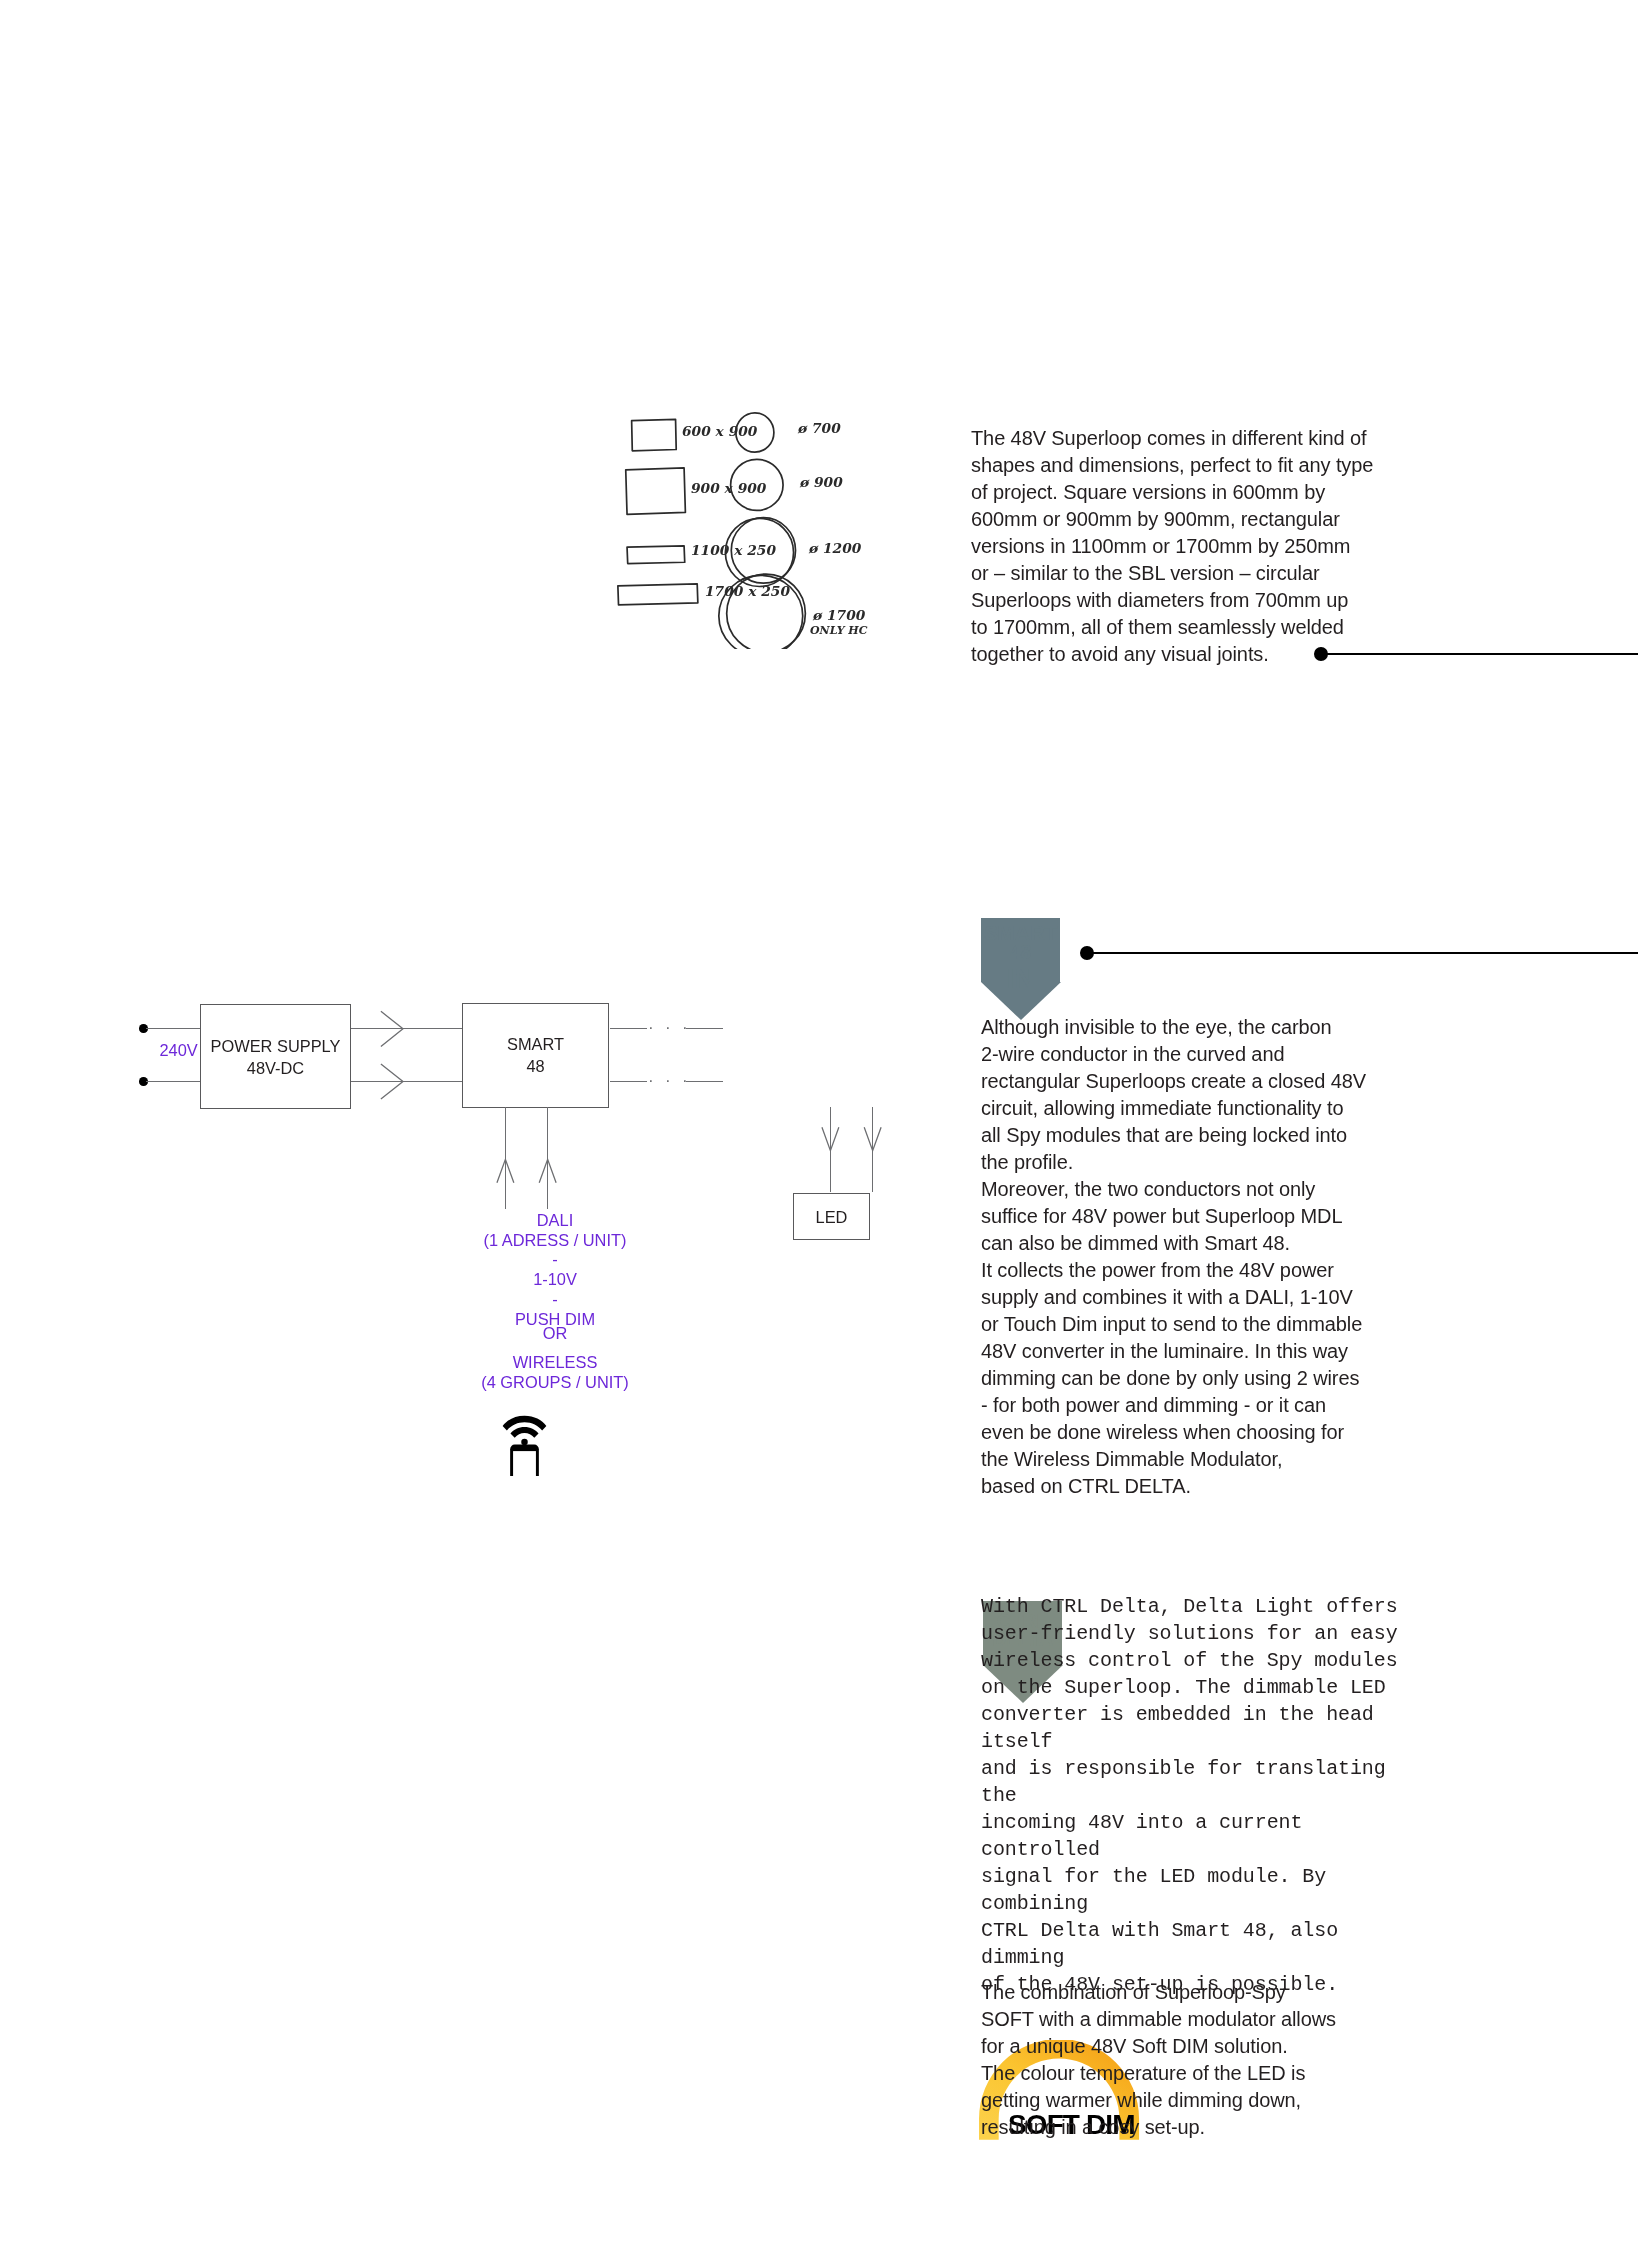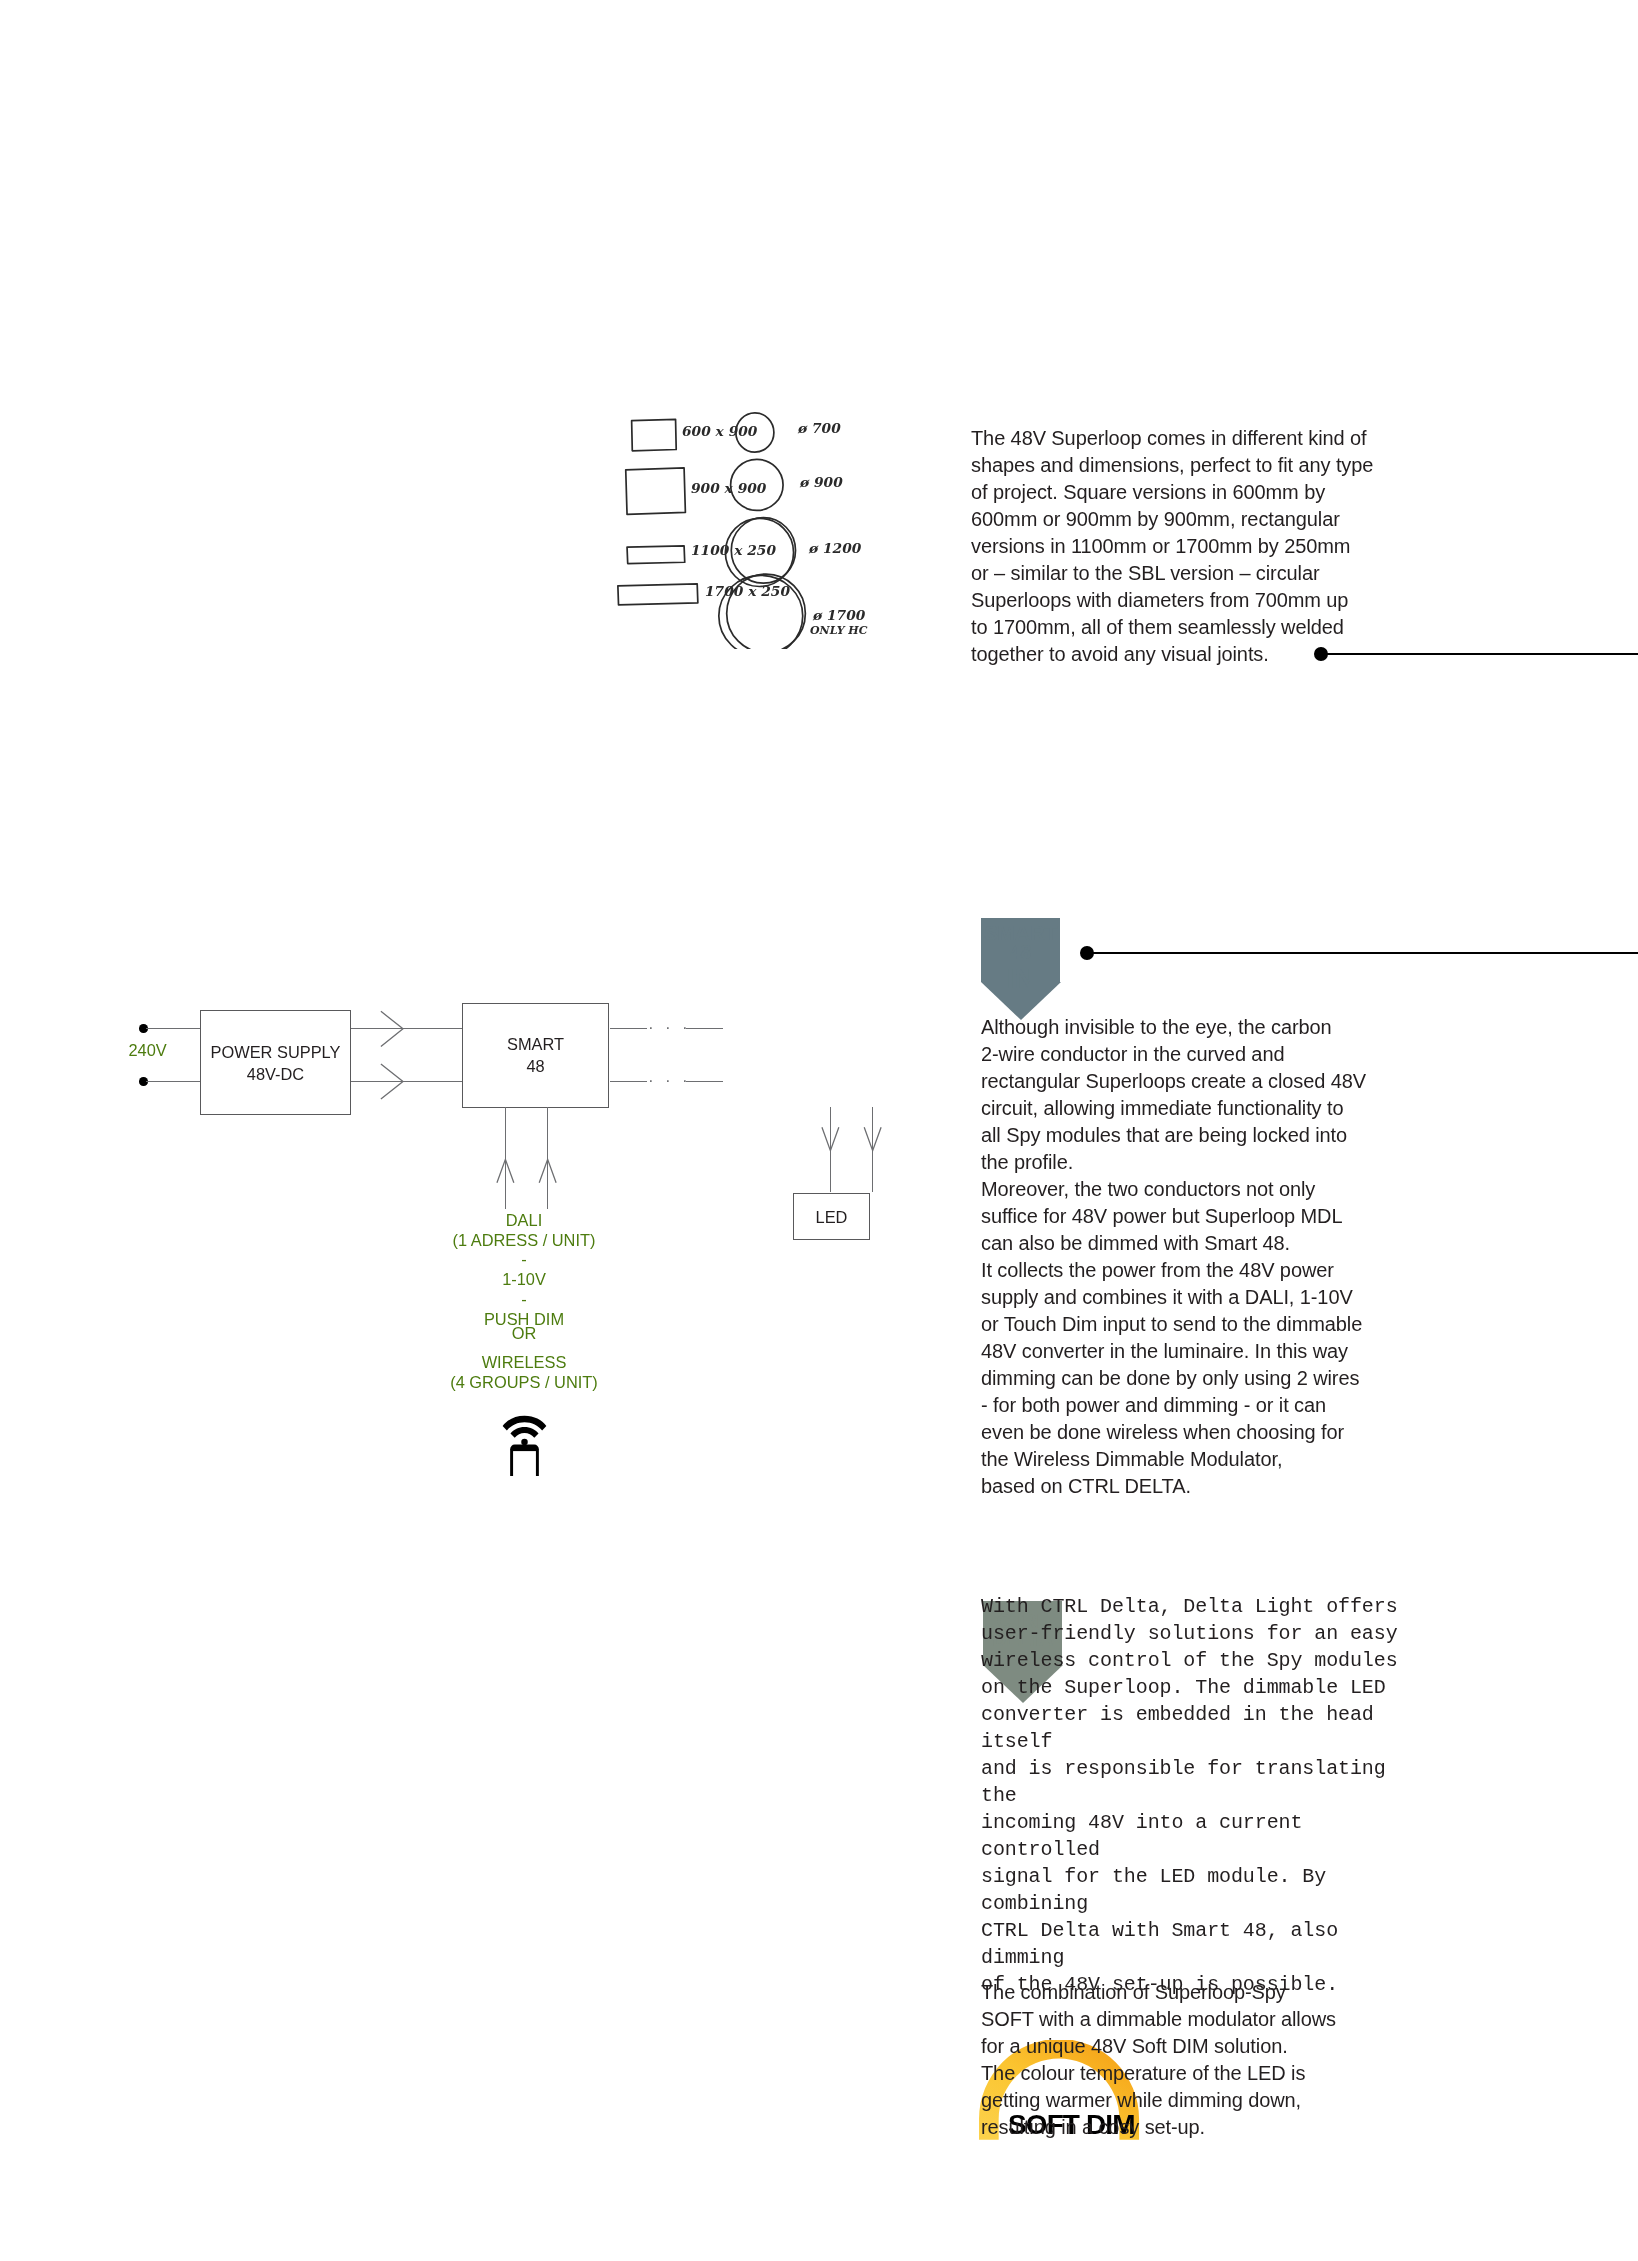--- a/index.html
+++ b/index.html
@@ -81,22 +81,23 @@
     font-size:16.4px;
     line-height:22px;
     color:#231f20;
     box-sizing:border-box;
   }
   .wire{background:#6d6e71;}
   .hwire{height:1.3px;}
   .vwire{width:1.3px;}
   .nodedot{width:8.5px;height:8.5px;border-radius:50%;background:#000;}
   .diaglabel{
-    font-size:16.4px;line-height:19.7px;text-align:center;color:#4d7c0f;
+    font-size:16.4px;line-height:19.7px;text-align:center;color:#6d28d9;
     white-space:pre-line;
+    margin-left:31px;
   }
   .dots{
     font-size:17px;letter-spacing:3.3px;color:#6d6e71;
   }
   .hand{
     font-family:"DejaVu Serif", serif;
     font-style:italic;
     font-weight:bold;
     color:#2a2a2a;
   }
@@ -228,21 +229,21 @@
 
 <div class="abs" style="left:118px;top:996px;width:865px;height:492px;">
 
   <div class="abs nodedot" style="left:21px;top:28px;"></div>
   <div class="abs nodedot" style="left:21px;top:81px;"></div>
   <div class="abs diaglabel" style="left:6.6px;top:45px;width:46px;">240V</div>
 
   <div class="abs wire hwire" style="left:27.5px;top:32px;width:54px;"></div>
   <div class="abs wire hwire" style="left:27.5px;top:85px;width:54px;"></div>
 
-  <div class="abs blk" style="left:82px;top:14px;width:151px;height:105px;">
+  <div class="abs blk" style="left:82px;top:8px;width:151px;height:105px;">
     <div>POWER SUPPLY</div>
     <div>48V-DC</div>
   </div>
 
   <div class="abs wire hwire" style="left:233px;top:32px;width:111px;"></div>
   <div class="abs wire hwire" style="left:233px;top:85px;width:111px;"></div>
 
   <svg class="abs" style="left:259px;top:6.6px;" width="52" height="105" viewBox="0 0 80 160">
     <g fill="none" stroke="#6d6e71" stroke-width="2">
       <path d="M6 12 L40 39 L6 66"></path>

